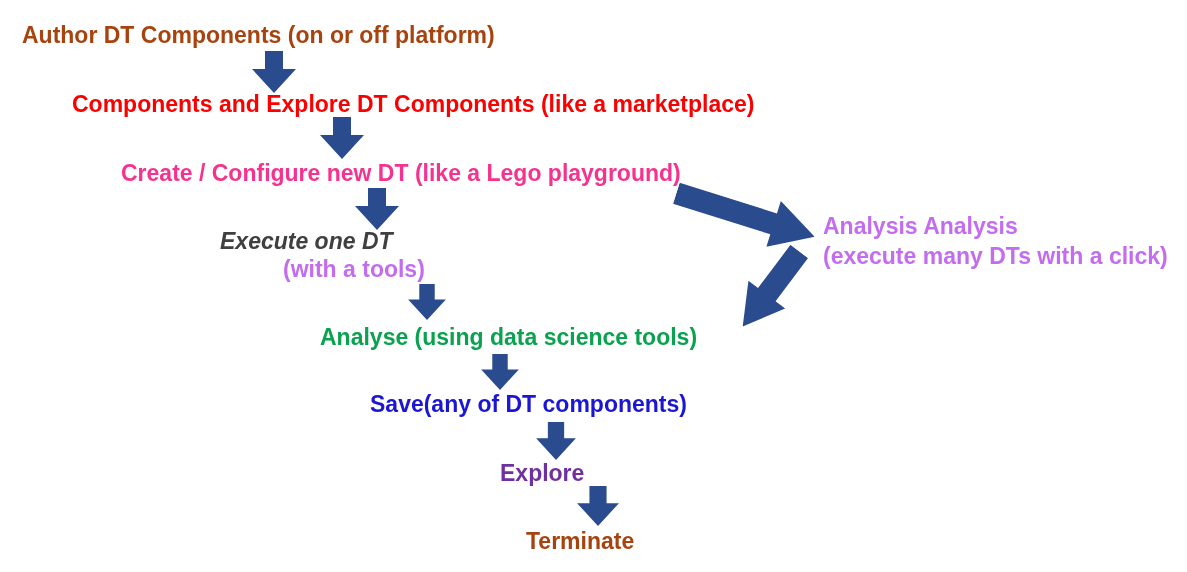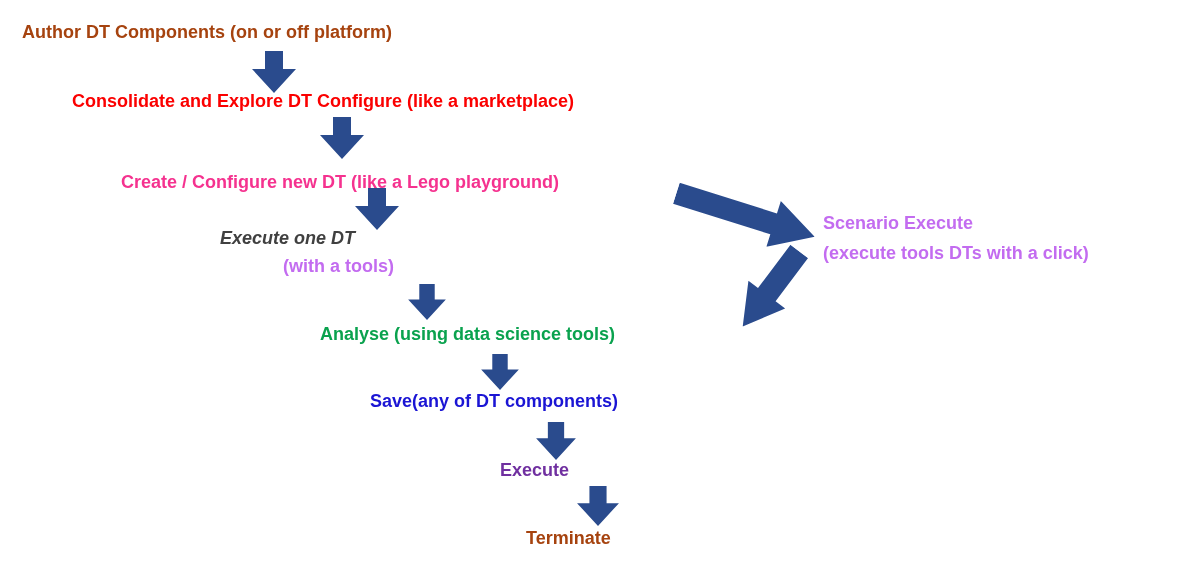--- a/index.html
+++ b/index.html
@@ -10,56 +10,56 @@
   .canvas {
     position: relative;
     width: 1187px;
     height: 572px;
     background: #ffffff;
     overflow: hidden;
     font-family: "Liberation Sans", "DejaVu Sans", sans-serif;
   }
   .step {
     position: absolute;
-    font-size: 18px;
+    font-size: 23px;
     font-weight: 700;
     white-space: nowrap;
     line-height: 1.15;
   }
   .arrow {
     position: absolute;
   }
   .arrow svg { display: block; }
 </style>
 </head>
 <body>
 
 <div class="canvas">
 
   <div class="step" style="left: 22px; top: 22px; color: rgb(166, 67, 15);">Author DT Components (on or off platform)</div>
 
-  <div class="step" style="left: 72px; top: 91px; color: rgb(251, 0, 0);">Consolidate and Explore DT Configure (like a marketplace)</div>
+  <div class="step" style="left: 72px; top: 91px; color: rgb(251, 0, 0);">Components and Explore DT Components (like a marketplace)</div>
 
-  <div class="step" style="left: 121px; top: 160px; color: rgb(245, 50, 143); margin-top: 12px;">Create / Configure new DT (like a Lego playground)</div>
+  <div class="step" style="left: 121px; top: 160px; color: rgb(245, 50, 143);">Create / Configure new DT (like a Lego playground)</div>
 
   <div class="step" style="left: 220px; top: 228px; color: #404040; font-style: italic;">Execute one DT</div>
 
   <div class="step" style="left: 283px; top: 256px; color: rgb(195, 108, 240);">(with a tools)</div>
 
   <div class="step" style="left: 320px; top: 324px; color: rgb(10, 162, 78);">Analyse (using data science tools)</div>
 
   <div class="step" style="left: 370px; top: 391px; color: rgb(27, 21, 212);">Save(any of DT components)</div>
 
-  <div class="step" style="left: 500px; top: 460px; color: rgb(112, 48, 160);">Execute</div>
+  <div class="step" style="left: 500px; top: 460px; color: rgb(112, 48, 160);">Explore</div>
 
   <div class="step" style="left: 518px; top: 528px; color: rgb(166, 67, 15); margin-left: 8px;">Terminate</div>
 
-  <div class="step" style="left: 823px; top: 213px; color: rgb(195, 108, 240);">Scenario Execute</div>
+  <div class="step" style="left: 823px; top: 213px; color: rgb(195, 108, 240);">Analysis Analysis</div>
 
-  <div class="step" style="left: 823px; top: 243px; color: rgb(195, 108, 240);">(execute tools DTs with a click)</div>
+  <div class="step" style="left: 823px; top: 243px; color: rgb(195, 108, 240);">(execute many DTs with a click)</div>
 
   <div class="arrow" style="left:252px; top:51px;">
     <svg width="44" height="42" viewBox="0 0 44 42">
         <polygon points="13,0 31,0 31,18 44,18 22,42 0,18 13,18" style="fill: rgb(42, 75, 141);"></polygon>
       </svg>
   </div>
 
   <div class="arrow" style="left:320px; top:117px;">
     <svg width="44" height="42" viewBox="0 0 44 42">
         <polygon points="13,0 31,0 31,18 44,18 22,42 0,18 13,18" style="fill: rgb(42, 75, 141);"></polygon>

